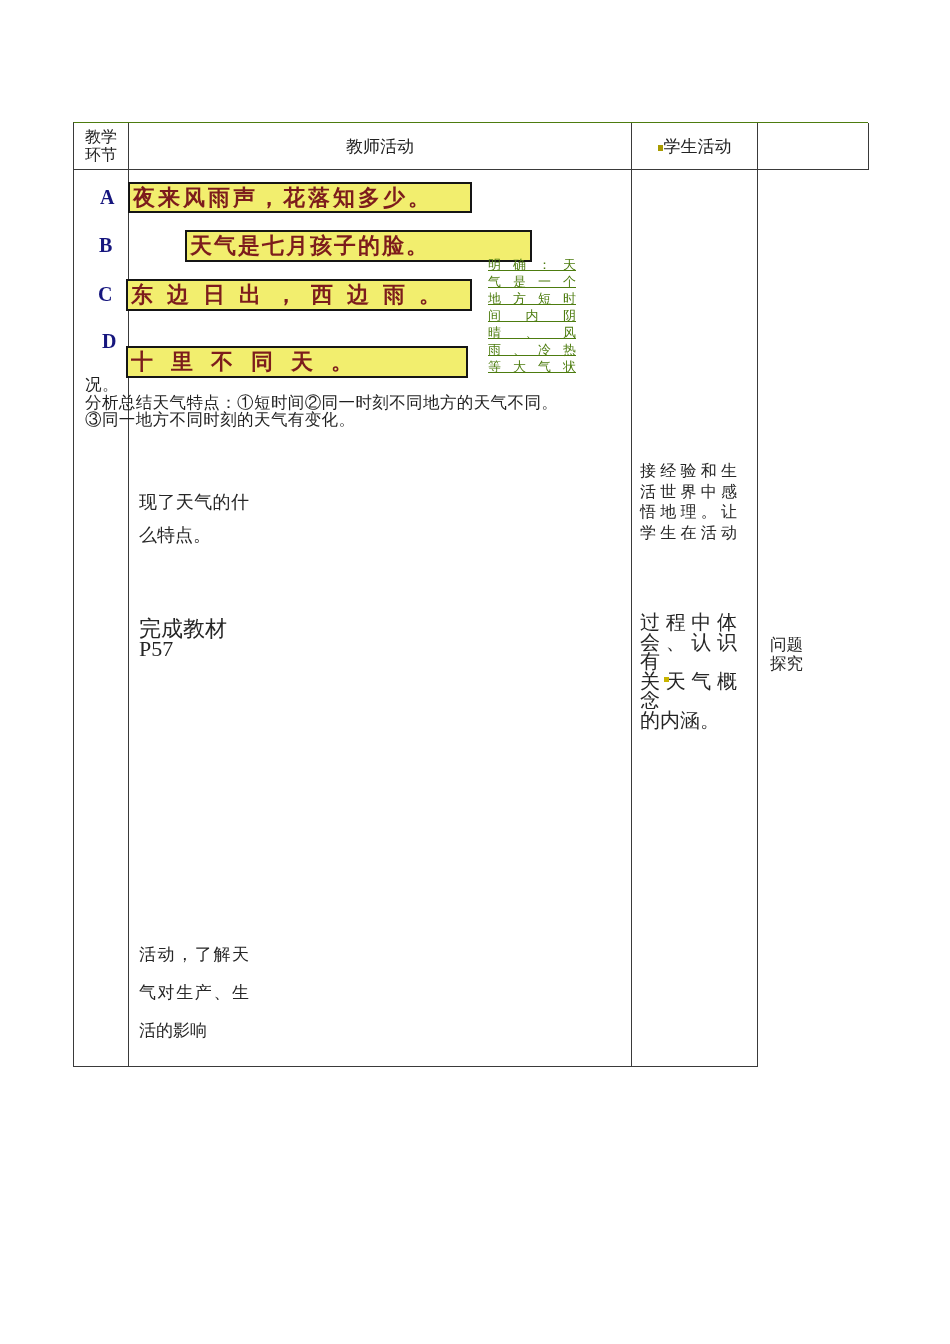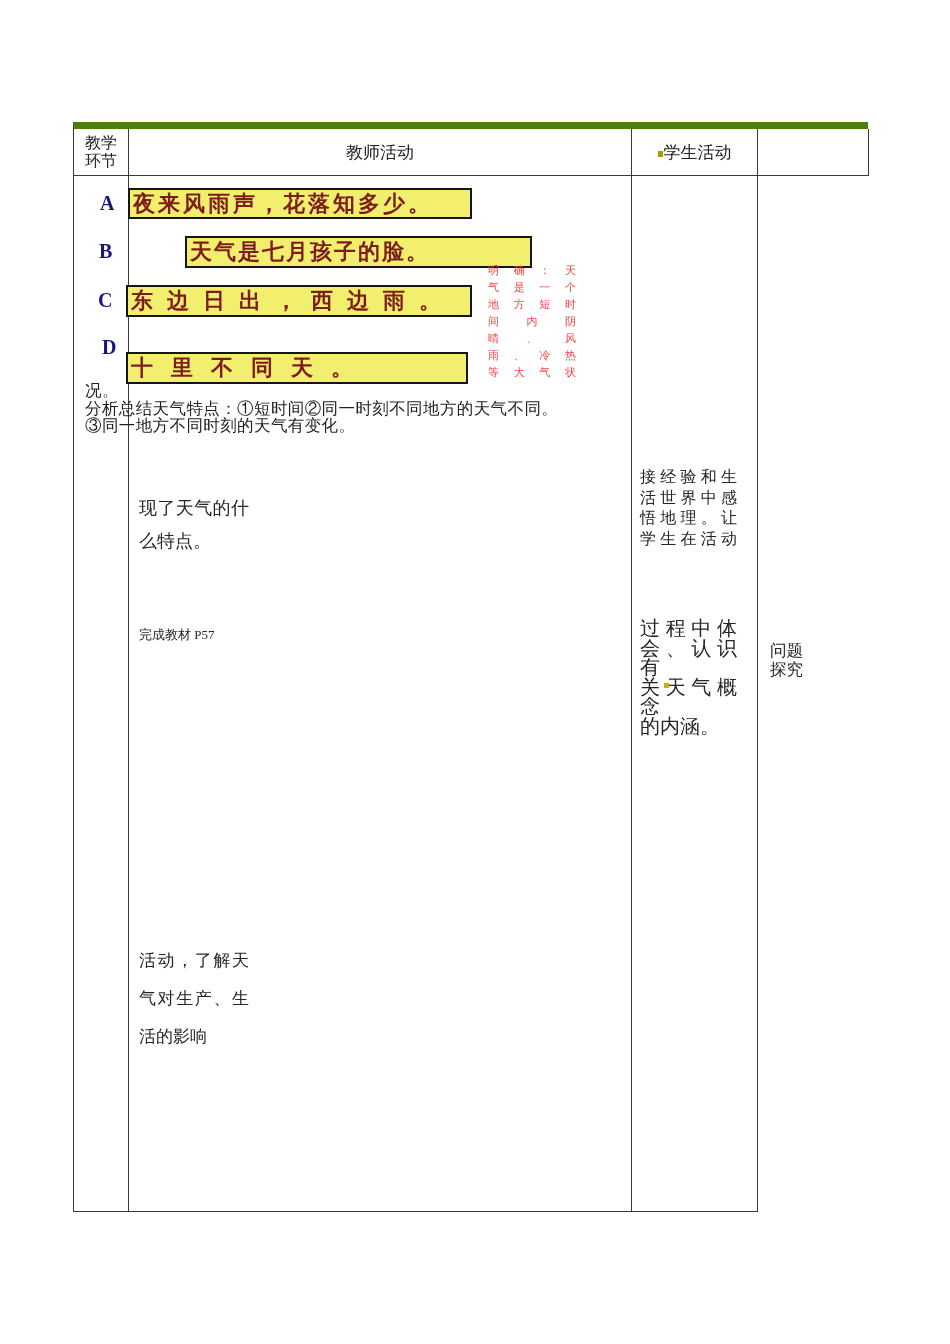--- a/index.html
+++ b/index.html
@@ -3,25 +3,25 @@
 <meta charset="utf-8">
 <style>
   * { margin:0; padding:0; box-sizing:border-box; }
   html,body { background:#ffffff; }
   body {
     width:950px; height:1344px; position:relative; overflow:hidden;
     font-family:"Liberation Serif","DejaVu Serif",serif;
     color:#262626;
   }
   .doc-table {
-    position:absolute; left:73px; top:122px; width:795px; height:1090px;
+    position:absolute; left:73px; top:122px; width:795px; height:945px;
     display:grid;
     grid-template-columns:55px 503px 126px 111px;
     grid-template-rows:47px 1fr;
-    border-top:7px solid #4d7c0f; border-left:1px solid #3a3a3a;
+    border-top:1px solid #4d7c0f; border-left:1px solid #3a3a3a;
   }
   .cell {
     border-right:1px solid #3a3a3a; border-bottom:1px solid #3a3a3a;
     position:relative;
   }
   .hcell {
     display:flex; align-items:center; justify-content:center;
     font-size:17px; color:#222;
   }
   .hstage { font-size:16px; line-height:18px; text-align:center; }
@@ -44,32 +44,32 @@
   .lb { left:25px; top:64px; }  .bb { left:66px; top:60px;  width:347px; height:32px; letter-spacing:2px;margin-left:45px; }
   .lc { left:24px; top:113px; } .bc { left:52px; top:109px; width:346px; height:32px; letter-spacing:14px; }
   .ld { left:28px; top:160px; } .bd { left:52px; top:156px; width:342px; height:32px; letter-spacing:18px;margin-top:20px; }
 
   
   .jblock div { text-align:justify; text-align-last:justify; }
   .jblock.no-last div:last-child { text-align-last:left; }
 
   .side-note {
     position:absolute; left:414px; top:86px; width:88px;
-    font-size:11px; line-height:17px; color:#ef4444;
+    font-size:13px; line-height:17px; color:#4d7c0f;text-decoration:underline;
   }
   .summary {
     position:absolute; left:11px; top:206px; width:496px;
     font-size:16.5px; line-height:17.6px; letter-spacing:0.4px; color:#1f1f1f;
   }
   .stage-text {
     position:absolute; left:12px; top:512px; width:40px;
     font-size:16.5px; line-height:19px;
   }
   .stu-b1 { position:absolute; left:10px; top:316px; width:110px; font-size:18px; line-height:33px; }
-  .stu-b2 { position:absolute; left:10px; top:449px; width:112px; font-size:13px; line-height:20px; }
+  .stu-b2 { position:absolute; left:10px; top:449px; width:112px; font-size:22px; line-height:20px; }
   .stu-b3 { position:absolute; left:10px; top:766px; width:110px; font-size:17px; line-height:38px; }
   .int-b1 { position:absolute; left:8px;  top:291px; width:97px;  font-size:16px; line-height:20.5px; }
   .int-b2 { position:absolute; left:8px;  top:443px; width:97px;  font-size:20px; line-height:19.5px; }
   .int-dot {
     position:absolute; left:32px; top:507px; width:5px; height:5px; background:#c8b400;
   }
 </style>
 </head>
 <body>
 

